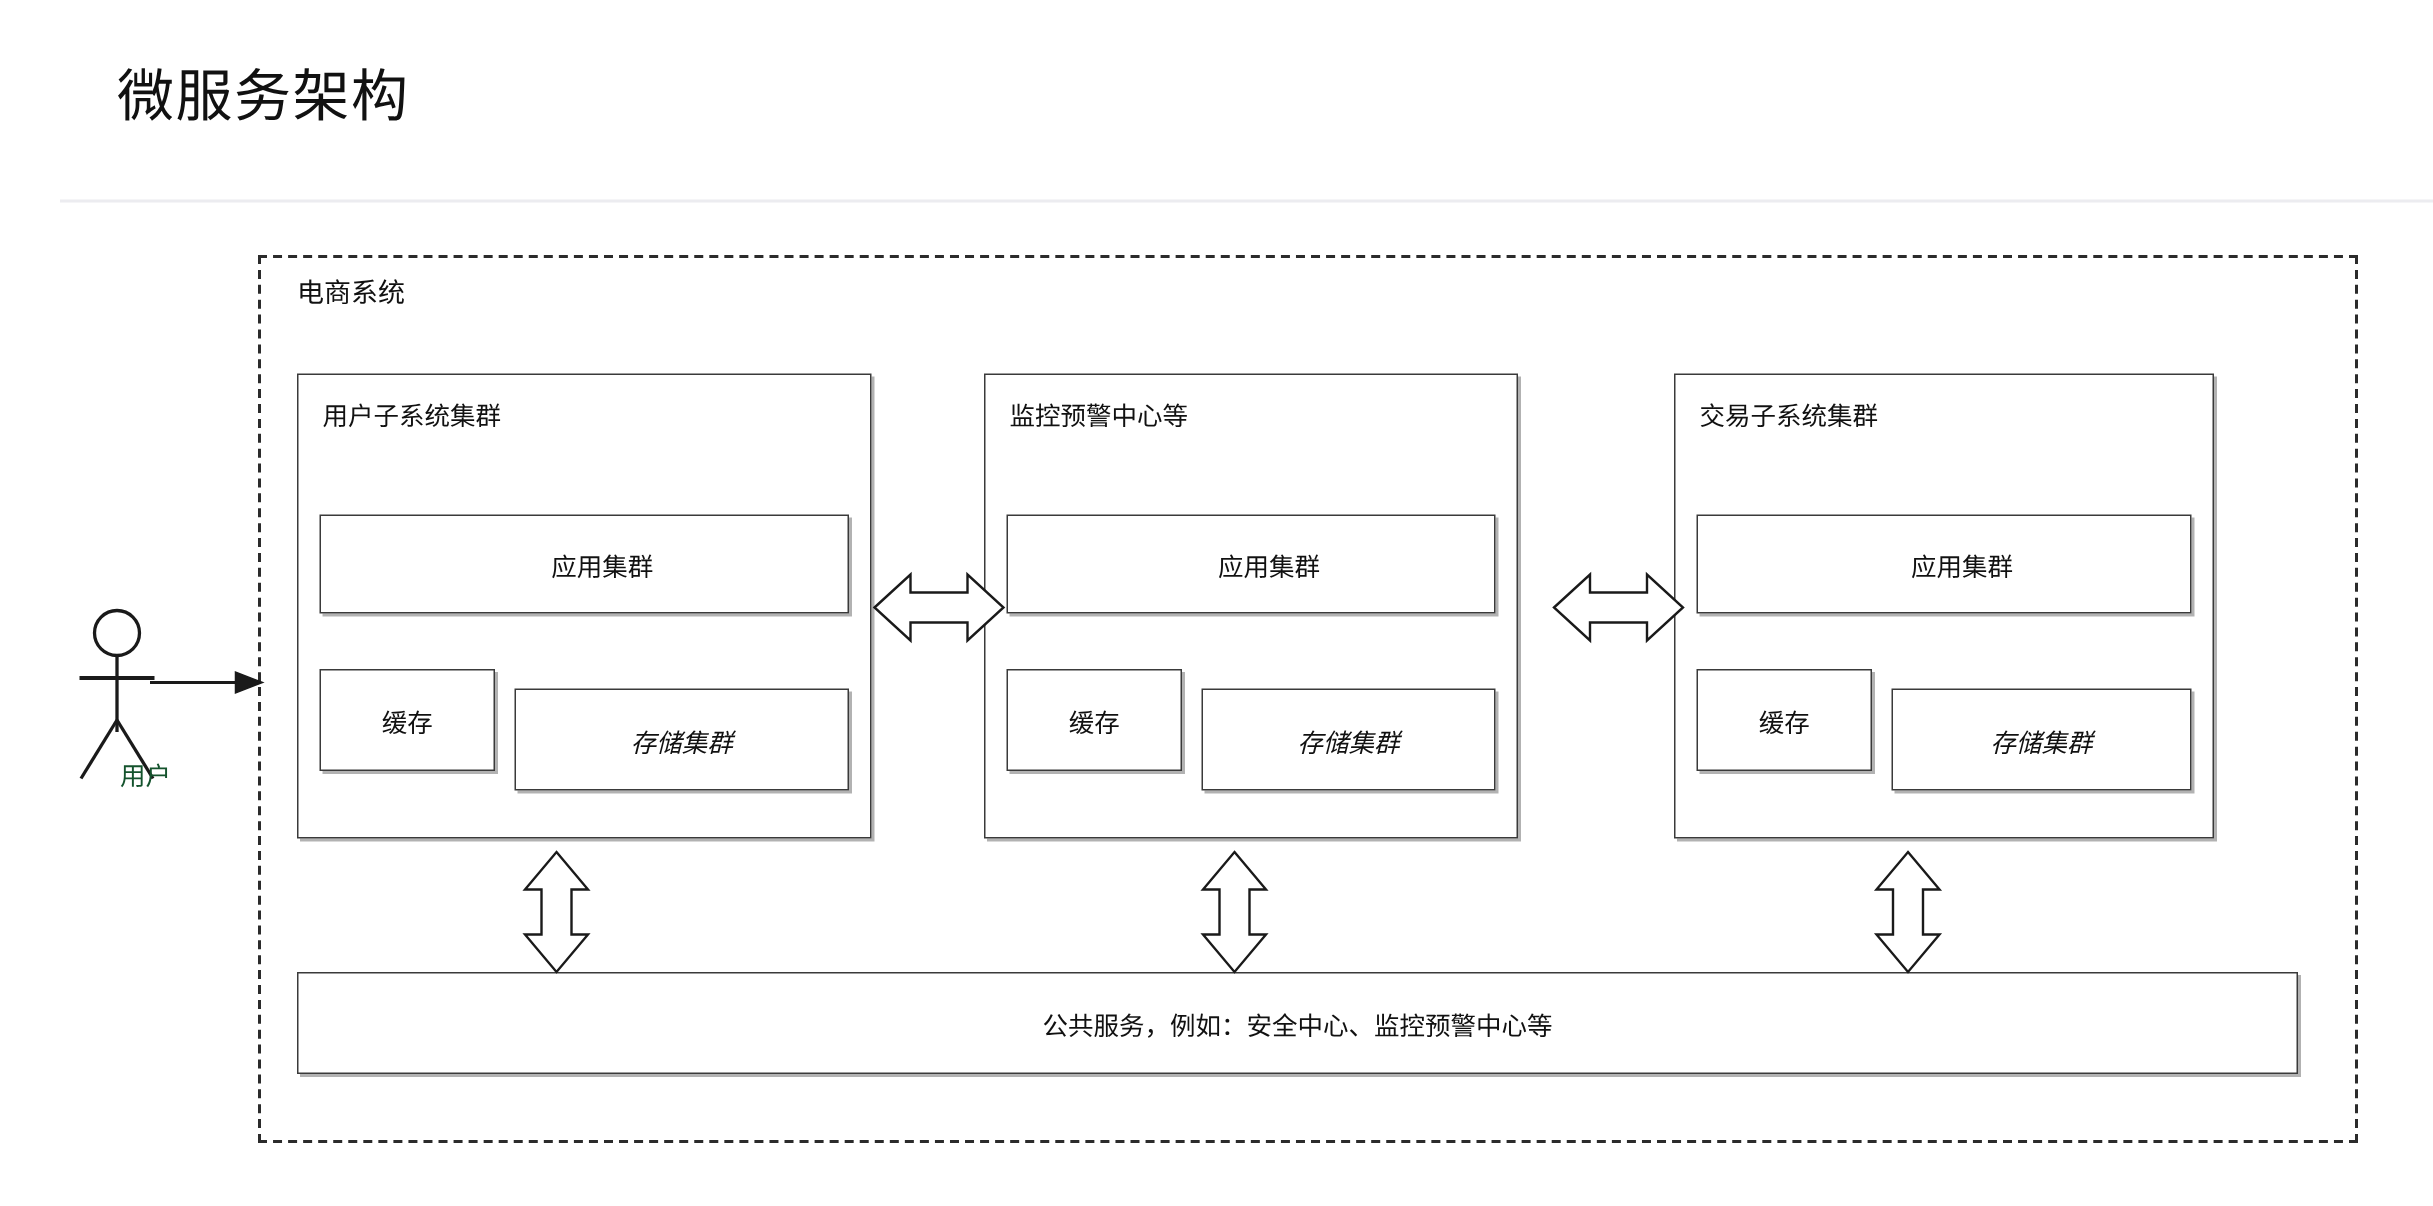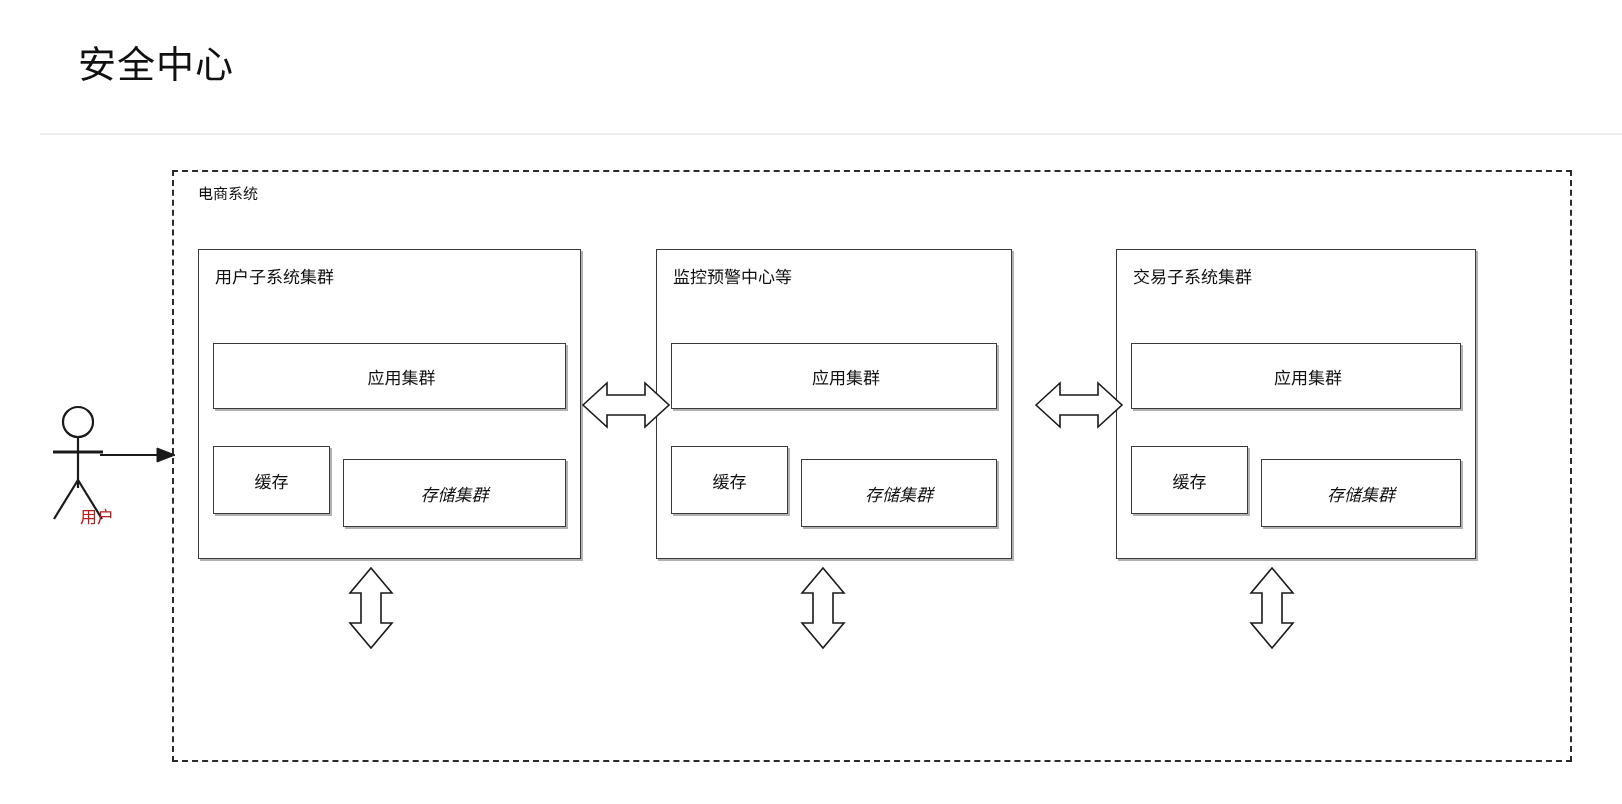--- a/index.html
+++ b/index.html
@@ -55,21 +55,21 @@
     width: 1400px;
     height: 592px;
     border: 2px dashed #2b2b2b;
     box-sizing: border-box;
     background: transparent;
   }
   #system-boundary-label {
     position: absolute;
     left: 198px;
     top: 183px;
-    font-size: 15px;
+    font-size: 18px;
     line-height: 1.4;
     color: #111111;
     white-space: nowrap;
   }
 
   
   .cluster {
     position: absolute;
     top: 249px;
     height: 310px;
@@ -154,21 +154,21 @@
     width: 110px;
     height: 135px;
   }
   #actor-label {
     position: absolute;
     left: 42px;
     top: 503px;
     width: 110px;
     text-align: center;
     font-size: 17px;
-    color: #b91c1c;
+    color: #14532d;
     white-space: nowrap;
   }
 
   
   #connectors {
     position: absolute;
     left: 0;
     top: 0;
     width: 1622px;
     height: 804px;
@@ -177,21 +177,21 @@
   .blockarrow {
     fill: #ffffff;
     stroke: #1a1a1a;
     stroke-width: 1.6;
     stroke-linejoin: miter;
   }
 </style>
 </head>
 <body>
 
-<div id="page-title">安全中心</div>
+<div id="page-title">微服务架构</div>
 
 <div id="header-divider"></div>
 
 <div id="diagram">
 
   <div id="actor">
     <svg width="110" height="135" viewBox="0 0 110 135" aria-hidden="true">
       <circle cx="36" cy="22" r="15" fill="#ffffff" stroke="#1a1a1a" stroke-width="2.2"></circle>
       <line x1="36" y1="37" x2="36" y2="88" stroke="#1a1a1a" stroke-width="2.2"></line>
       <line x1="11" y1="52" x2="61" y2="52" stroke="#1a1a1a" stroke-width="2.8"></line>
@@ -218,20 +218,21 @@
     <div class="node node-storage">存储集群</div>
   </div>
 
   <div class="cluster" id="cluster-2">
     <div class="cluster-label">交易子系统集群</div>
     <div class="node node-app">应用集群</div>
     <div class="node node-cache">缓存</div>
     <div class="node node-storage">存储集群</div>
   </div>
 
+  <div id="shared-services">公共服务，例如：安全中心、监控预警中心等</div>
 
   <svg id="connectors" viewBox="0 0 1622 804" aria-hidden="true">
 
     <g>
       <line x1="100" y1="455" x2="163" y2="455" stroke="#1a1a1a" stroke-width="2"></line>
       <polygon points="175,455 157,448 157,462" fill="#1a1a1a" stroke="#1a1a1a" stroke-width="1"></polygon>
     </g>
 
     <polygon class="blockarrow" points="583,405 607,383 607,395 645,395 645,383 669,405 645,427 645,415 607,415 607,427"></polygon>
 

